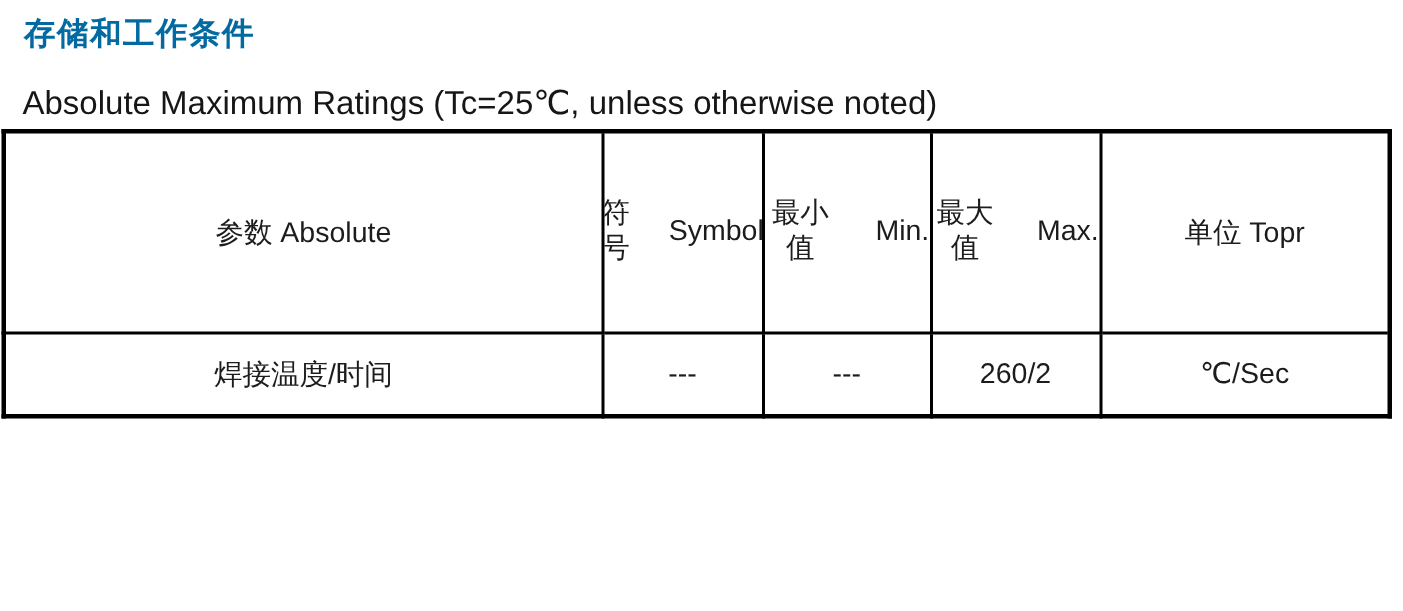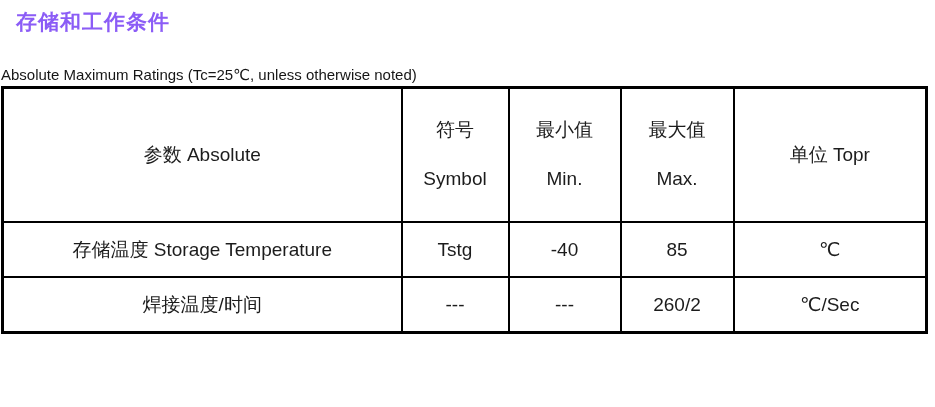--- a/index.html
+++ b/index.html
@@ -14,30 +14,29 @@
     font-family: "Liberation Sans", "DejaVu Sans", sans-serif;
     color: #1c1c1c;
     overflow: hidden;
   }
   .doc-title {
     position: absolute;
     left: 16px;
     top: 8px;
     font-size: 21px;
     font-weight: bold;
-    color: #8b5cf6;
+    color: #0369a1;
     letter-spacing: 1px;
   }
   .doc-subtitle {
     position: absolute;
-    left: 1px;
+    left: 15px;
     top: 56px;
-    font-size: 15px;
+    font-size: 22px;
     color: #161616;
-    margin-top: 10px;
   }
   table.ratings {
     position: absolute;
     left: 1px;
     top: 86px;
     width: 924px;
     border-collapse: collapse;
     table-layout: fixed;
     border: 3px solid #000000;
   }
@@ -52,21 +51,21 @@
   }
   tr.h-row td { height: 132px; }
   tr.b-row td { height: 53px; }
   td.param-cell {
     text-align: left;
     padding-left: 11px;
     white-space: pre-wrap;
   }
   .hdr-stack {
     display: flex;
-    flex-direction: column;
+    flex-direction: row;
     align-items: center;
     justify-content: center;
     gap: 26px;
     height: 100%;
   }
   .hdr-line { display: block; line-height: 1.2; }
 </style>
 </head>
 <body>
 
@@ -103,27 +102,20 @@
         <div class="hdr-stack">
           <span class="hdr-line">最大值</span>
           <span class="hdr-line">Max.</span>
         </div>
       </td>
       <td>
         <span>单位 Topr</span>
       </td>
     </tr>
 
-    <tr class="b-row">
-      <td class="param-cell">存储温度 Storage Temperature</td>
-      <td>Tstg</td>
-      <td>-40</td>
-      <td>85</td>
-      <td>℃</td>
-    </tr>
 
 
     <tr class="b-row">
       <td class="param-cell">焊接温度/时间</td>
       <td>---</td>
       <td>---</td>
       <td>260/2</td>
       <td>℃/Sec</td>
     </tr>
   </tbody>

